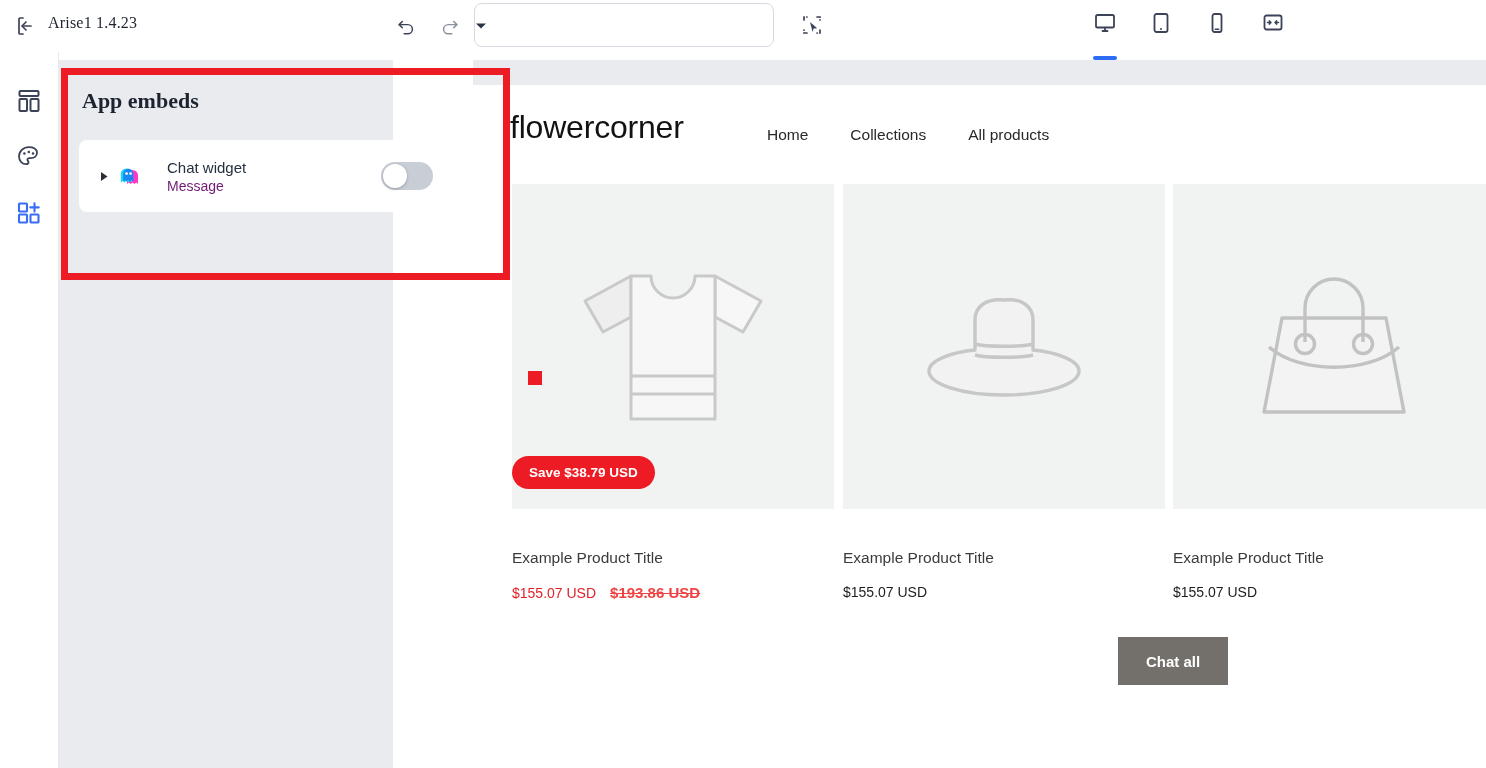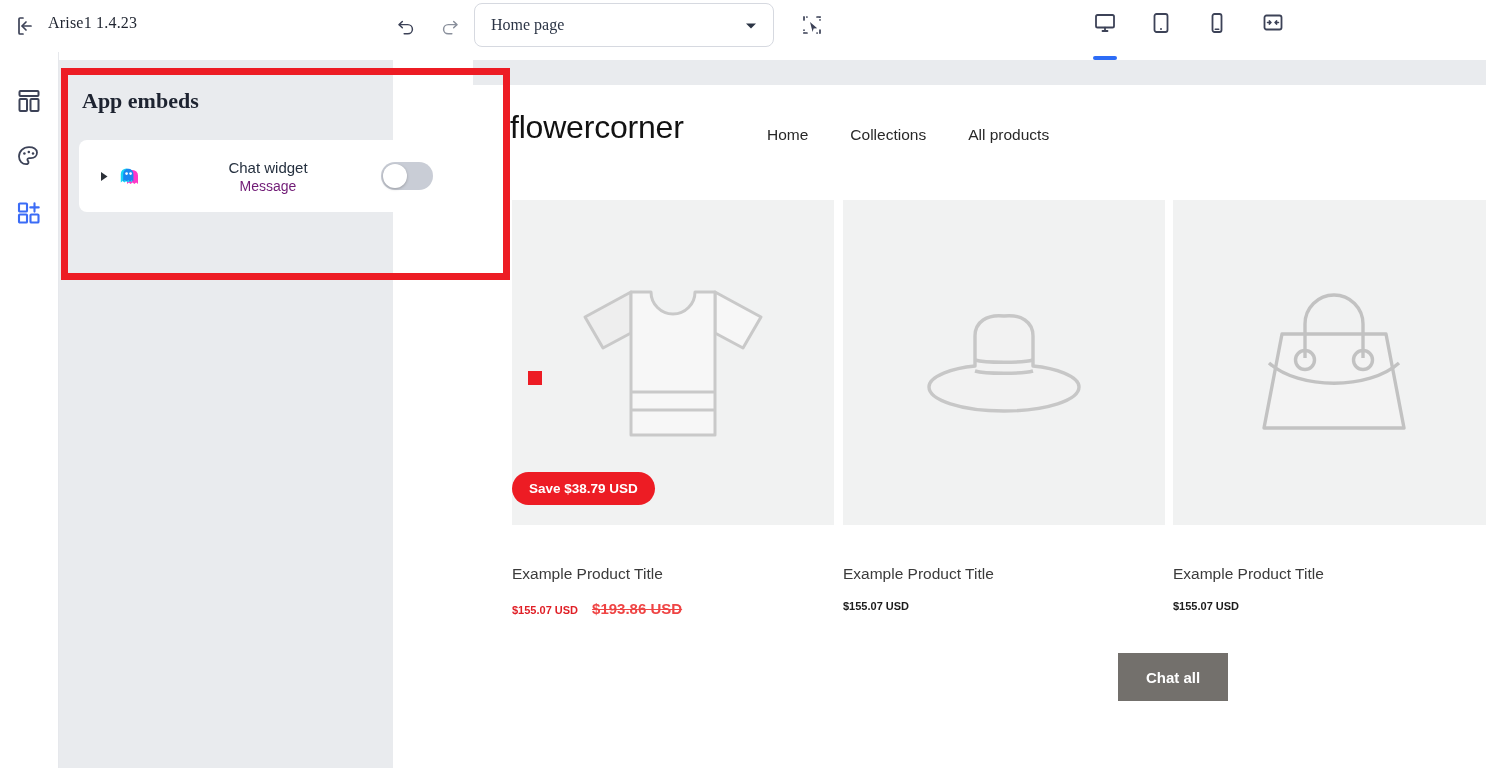--- a/index.html
+++ b/index.html
@@ -78,21 +78,21 @@
   }
   .embed-card {
     position: absolute; left: 20px; top: 80px; width: 376px; height: 72px;
     background: #ffffff; border-radius: 8px; display: flex; align-items: center;
   }
   .embed-disclosure {
     width: 22px; margin-left: 14px; display: flex; align-items: center; justify-content: center;
     cursor: pointer;
   }
   .embed-icon { width: 26px; height: 26px; margin-left: 2px; flex: none; }
-  .embed-text { margin-left: 12px; flex: 1; text-align: center; }
+  .embed-text { margin-left: 24px; flex: 1; }
   .embed-name { font-size: 15px; color: #25303f; line-height: 19px; }
   .embed-sub { font-size: 14px; color: #701a75; line-height: 18px; margin-top: 2px; }
   .toggle {
     width: 52px; height: 28px; border-radius: 14px; background: #c9cdd6;
     margin-right: 22px; position: relative; cursor: pointer; flex: none;
   }
   .toggle .knob {
     position: absolute; left: 2px; top: 2px; width: 24px; height: 24px;
     border-radius: 50%; background: #ffffff; box-shadow: 0 1px 3px rgba(0,0,0,.25);
   }
@@ -112,37 +112,37 @@
   .preview-topstrip { position: absolute; left: 473px; top: 60px; width: 1013px; height: 25px; background: #e9ebee; }
 
   .store-header { position: absolute; left: 473px; top: 85px; width: 1215px; height: 115px; background: #fff; }
   .store-logo {
     position: absolute; left: 37px; top: 24px;
     font-size: 32px; color: #121212; letter-spacing: -0.2px; white-space: nowrap;
   }
   .store-nav { position: absolute; left: 294px; top: 32px; display: flex; gap: 42px; margin-top: 9px; }
   .store-nav a { font-size: 15.5px; color: #282828; text-decoration: none; cursor: pointer; }
 
-  .products { position: absolute; left: 473px; top: 200px; width: 1013px; height: 568px; background: #ffffff; border-radius: 14px; }
+  .products { position: absolute; left: 473px; top: 184px; width: 1013px; height: 568px; background: #ffffff; border-radius: 14px; }
   .card { position: absolute; top: 0; width: 322px; }
   .card.c1 { left: 39px; }
   .card.c2 { left: 370px; }
   .card.c3 { left: 700px; }
   .card-media {
     width: 322px; height: 325px; background: #f1f2f2; position: relative;
     display: flex; align-items: center; justify-content: center; overflow: hidden;
   }
   .sale-badge {
     position: absolute; left: 0px; bottom: 20px; background: #ed1c24; color: #fff;
     font-size: 13.5px; font-weight: bold; border-radius: 18px;
     padding: 9px 17px; white-space: nowrap;
   }
   .card-title { margin-top: 40px; font-size: 15.5px; color: #3b3b3b; }
   .price-row { margin-top: 17px; display: flex; align-items: baseline; gap: 14px; }
-  .price { font-size: 11px; font-weight: bold; color: #1c1c1c; }
+  .price { font-size: 14px; font-weight: normal; color: #1c1c1c; }
   .price.sale { color: #e01f26; }
   .price-compare { font-size: 15px; font-weight: bold; color: #ef4444; text-decoration: line-through; }
 
   .viewall {
     position: absolute; left: 645px; top: 453px; width: 110px; height: 48px;
     background: #73706c; color: #ffffff; border: none; cursor: pointer;
     font-size: 15px; font-weight: bold; font-family: "Liberation Sans", sans-serif;
   }
 </style>
 </head>
@@ -170,21 +170,20 @@
     </div>
 
     <div class="redo-btn">
       <svg width="22" height="22" viewBox="0 0 24 24">
         <path d="M16 7 L19.5 10.5 L16 14" fill="none" stroke="#8a909c" stroke-width="1.6" stroke-linecap="round" stroke-linejoin="round"></path>
         <path d="M19.3 10.5 H10 a5 5 0 0 0 0 10 H14" fill="none" stroke="#8a909c" stroke-width="1.6" stroke-linecap="round"></path>
       </svg>
     </div>
 
     <div class="page-select">
-      <span class="page-select-label">Home page</span>
       <span class="caret">
         <svg width="12" height="8" viewBox="0 0 12 8">
             <path d="M1 1.5 L6 6.5 L11 1.5 Z" fill="#2b3445"></path>
           </svg>
       </span>
     </div>
 
     <div class="selecttool-btn">
       <svg width="22" height="22" viewBox="0 0 22 22">
         <path d="M3 6 V3 H6 M16 3 H19 V6 M19 16 V19 H16 M6 19 H3 V16" fill="none" stroke="#3c4257" stroke-width="1.7" stroke-linecap="round" stroke-dasharray="3.2 2.6"></path>

